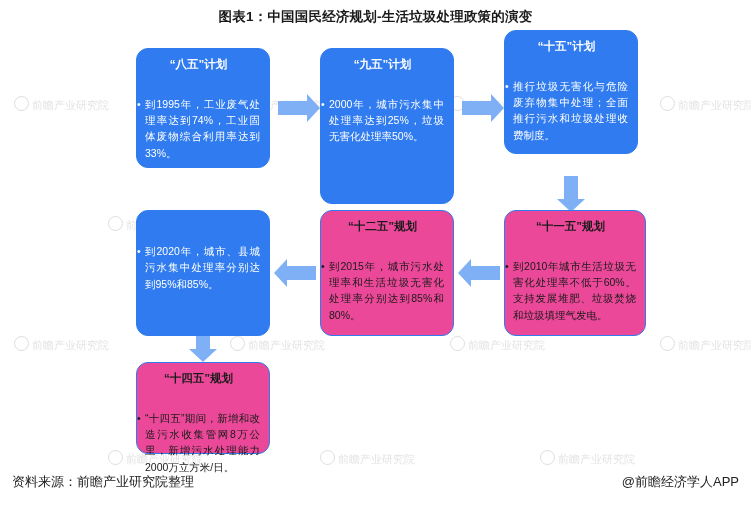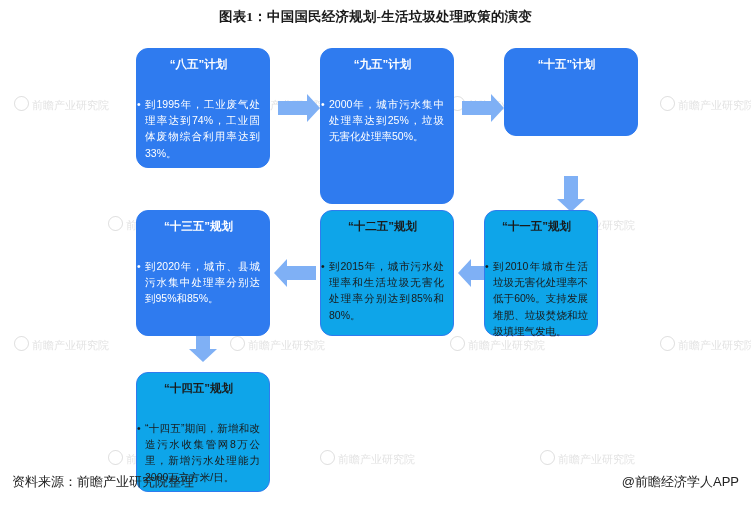--- a/index.html
+++ b/index.html
@@ -22,40 +22,39 @@
   .title {
     position: absolute;
     top: 8px;
     left: 0;
     width: 751px;
     text-align: center;
     font-size: 13.5px;
     font-weight: bold;
     color: #1a1a1a;
     letter-spacing: 0.2px;
-    font-family: Liberation Serif, serif;
   }
   .diagram {
     position: absolute;
     top: 30px;
     left: 0;
     width: 751px;
     height: 430px;
   }
   .node {
     position: absolute;
     background: #2f7bef;
     border: 1px solid #2f7bef;
     border-radius: 12px;
     color: #ffffff;
     box-sizing: border-box;
     padding: 8px 9px 8px 0;
   }
   .node.light {
-    background: #0ea5e9;
+    background: #ec4899;
     border: 1.5px solid #2f7bef;
     color: #1a1a1a;
   }
   .node .node-title {
     text-align: center;
     font-size: 11.5px;
     font-weight: bold;
     margin-bottom: 5px;
     line-height: 1.3;
   }
@@ -76,25 +75,25 @@
     left: 0;
     top: 0;
   }
   .node.light .node-body {
     color: #1a1a1a;
   }
 
   
   #node-85  { left: 136px; top: 18px;  width: 134px; height: 120px; }
   #node-95  { left: 320px; top: 18px;  width: 134px; height: 156px; }
-  #node-15  { left: 504px; top: 18px;  width: 134px; height: 88px; }
-  #node-115 { left: 484px; top: 180px; width: 114px; height: 126px; }
+  #node-15  { left: 504px; top: 0;  width: 134px; height: 124px; }
+  #node-115 { left: 504px; top: 180px; width: 142px; height: 126px; }
   #node-125 { left: 320px; top: 180px; width: 134px; height: 126px; }
   #node-135 { left: 136px; top: 180px; width: 134px; height: 126px; }
-  #node-145 { left: 136px; top: 342px; width: 134px; height: 120px; }
+  #node-145 { left: 136px; top: 332px; width: 134px; height: 92px; }
 
   
   .arrow {
     position: absolute;
     background: #7fb0f5;
   }
   .arrow-right {
     width: 30px;
     height: 14px;
   }
@@ -225,34 +224,34 @@
       <div class="node-body">到1995年，工业废气处理率达到74%，工业固体废物综合利用率达到33%。</div>
     </div>
 
     <div class="node" id="node-95">
       <div class="node-title">“九五”计划</div>
       <div class="node-body">2000年，城市污水集中处理率达到25%，垃圾无害化处理率50%。</div>
     </div>
 
     <div class="node" id="node-15">
       <div class="node-title">“十五”计划</div>
+      <div class="node-body">推行垃圾无害化与危险废弃物集中处理；全面推行污水和垃圾处理收费制度。</div>
     </div>
 
     <div class="node light" id="node-115">
       <div class="node-title">“十一五”规划</div>
       <div class="node-body">到2010年城市生活垃圾无害化处理率不低于60%。支持发展堆肥、垃圾焚烧和垃圾填埋气发电。</div>
     </div>
 
     <div class="node light" id="node-125">
       <div class="node-title">“十二五”规划</div>
       <div class="node-body">到2015年，城市污水处理率和生活垃圾无害化处理率分别达到85%和80%。</div>
     </div>
 
     <div class="node" id="node-135">
-      <div class="node-title">“十三五”规划</div>
       <div class="node-body">到2020年，城市、县城污水集中处理率分别达到95%和85%。</div>
     </div>
 
     <div class="node light" id="node-145">
       <div class="node-title">“十四五”规划</div>
       <div class="node-body">“十四五”期间，新增和改造污水收集管网8万公里，新增污水处理能力2000万立方米/日。</div>
     </div>
 
   </div>
 

